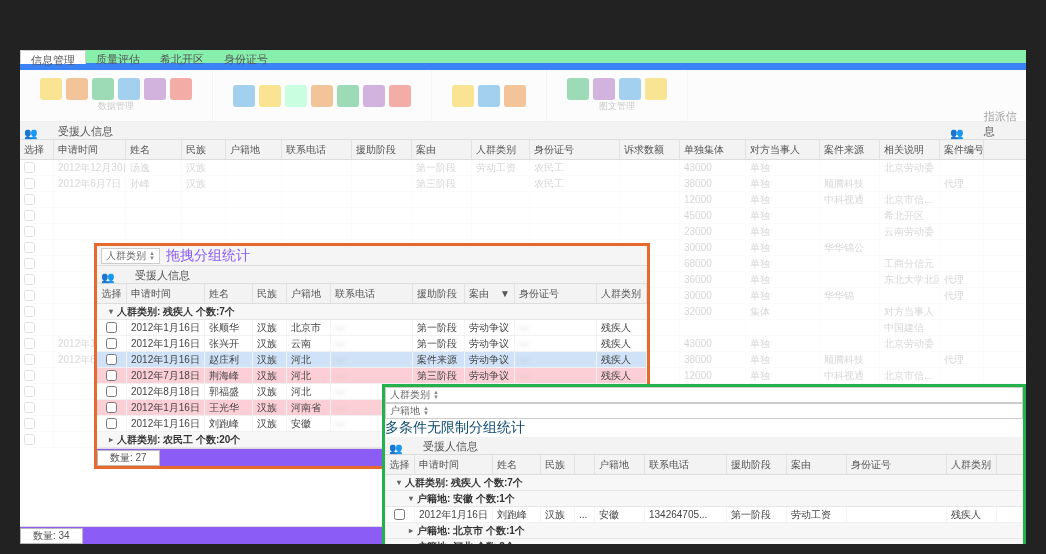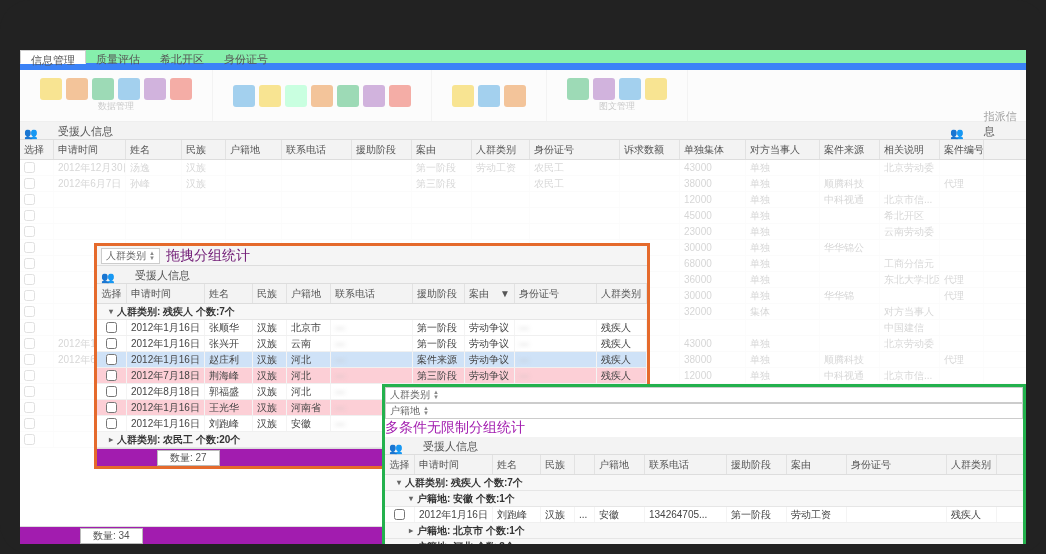--- a/index.html
+++ b/index.html
@@ -33,29 +33,29 @@
 .gridtitle .ico-ppl { width:14px; height:12px; display:inline-block; }
 .ico-ppl:before { content:"👥"; font-size:11px; }
 .hdr { height:20px; background:#f3f3f3; border-bottom:1px solid #ddd; display:flex; font-size:10px; color:#555; }
 .hdr > div { border-right:1px solid #e2e2e2; display:flex; align-items:center; padding:0 4px; overflow:hidden; white-space:nowrap; }
 .row { height:16px; display:flex; font-size:10px; border-bottom:1px solid #f0f0f0; }
 .row > div { padding:0 4px; overflow:hidden; white-space:nowrap; display:flex; align-items:center; border-right:1px solid #f4f4f4; }
 .row.pink { background:#fccfd6; }
 .row.blue { background:#cfe2f7; }
 .grouprow { height:16px; background:#f7f7f7; font-size:10px; font-weight:bold; color:#333; display:flex; align-items:center; padding-left:12px; border-bottom:1px solid #e6e6e6; }
 .grouprow .tri { color:#666; font-size:8px; margin-right:4px; }
-.footer { height:18px; background:#a21caf; border-top:1px solid #ddd; font-size:10px; color:#555; display:flex; align-items:center; padding-left:60px; }
+.footer { height:18px; background:#8b5cf6; border-top:1px solid #ddd; font-size:10px; color:#555; display:flex; align-items:center; }
 .cntbox { border:1px solid #bbb; background:#fff; padding:0 12px; font-size:10px; }
 
 
 .overlay1 { position:absolute; left:74px; top:193px; width:556px; border:3px solid #e56a2c; background:#fff; z-index:10; }
 .overlay1 .chipbar { height:20px; background:#f5f5f5; border-bottom:1px solid #ddd; display:flex; align-items:center; padding:0 4px; gap:6px; }
 .chip { display:flex; align-items:center; border:1px solid #ccc; background:#fff; padding:0 4px; font-size:10px; color:#666; height:16px; }
 .chip .arr { display:flex; flex-direction:column; font-size:6px; line-height:5px; margin-left:3px; color:#888; }
-.overlay-title { color:#a21caf; font-size:14px; font-weight:500; }
+.overlay-title { color:#0c4a6e; font-size:14px; font-weight:500; }
 
 .overlay2 { position:absolute; left:362px; top:334px; width:644px; border:3px solid #23b14d; background:#fff; z-index:12; }
 
 
 .faded { opacity:.22; }
 
 .blurred { filter:blur(2px); color:#bbb !important; }
 
 
 .c-sel{width:30px;justify-content:center}.c-time{width:78px}.c-name{width:48px}.c-eth{width:34px}.c-reg{width:44px}.c-tel{width:82px}.c-stage{width:52px}.c-reason{width:50px}.c-id{width:82px}.c-cat{width:50px}
@@ -522,21 +522,21 @@
   <div class="footer" style="position:absolute;bottom:0;left:0;right:0">
     <span class="cntbox">数量: 34</span>
   </div>
 
   <div class="overlay1">
     <div class="chipbar">
       <div class="chip">
             <span>人群类别</span>
             <span class="arr">▲<br>▼</span>
           </div>
-      <span class="overlay-title" style="color:#701a75">拖拽分组统计</span>
+      <span class="overlay-title" style="color:#8b5cf6">拖拽分组统计</span>
     </div>
     <div class="gridtitle">
           <span class="ico-ppl"></span>
           <span>受援人信息</span>
         </div>
     <div class="hdr">
       <div class="c-sel">选择</div>
       <div class="c-time">申请时间</div>
       <div class="c-name">姓名</div>
       <div class="c-eth">民族</div>

